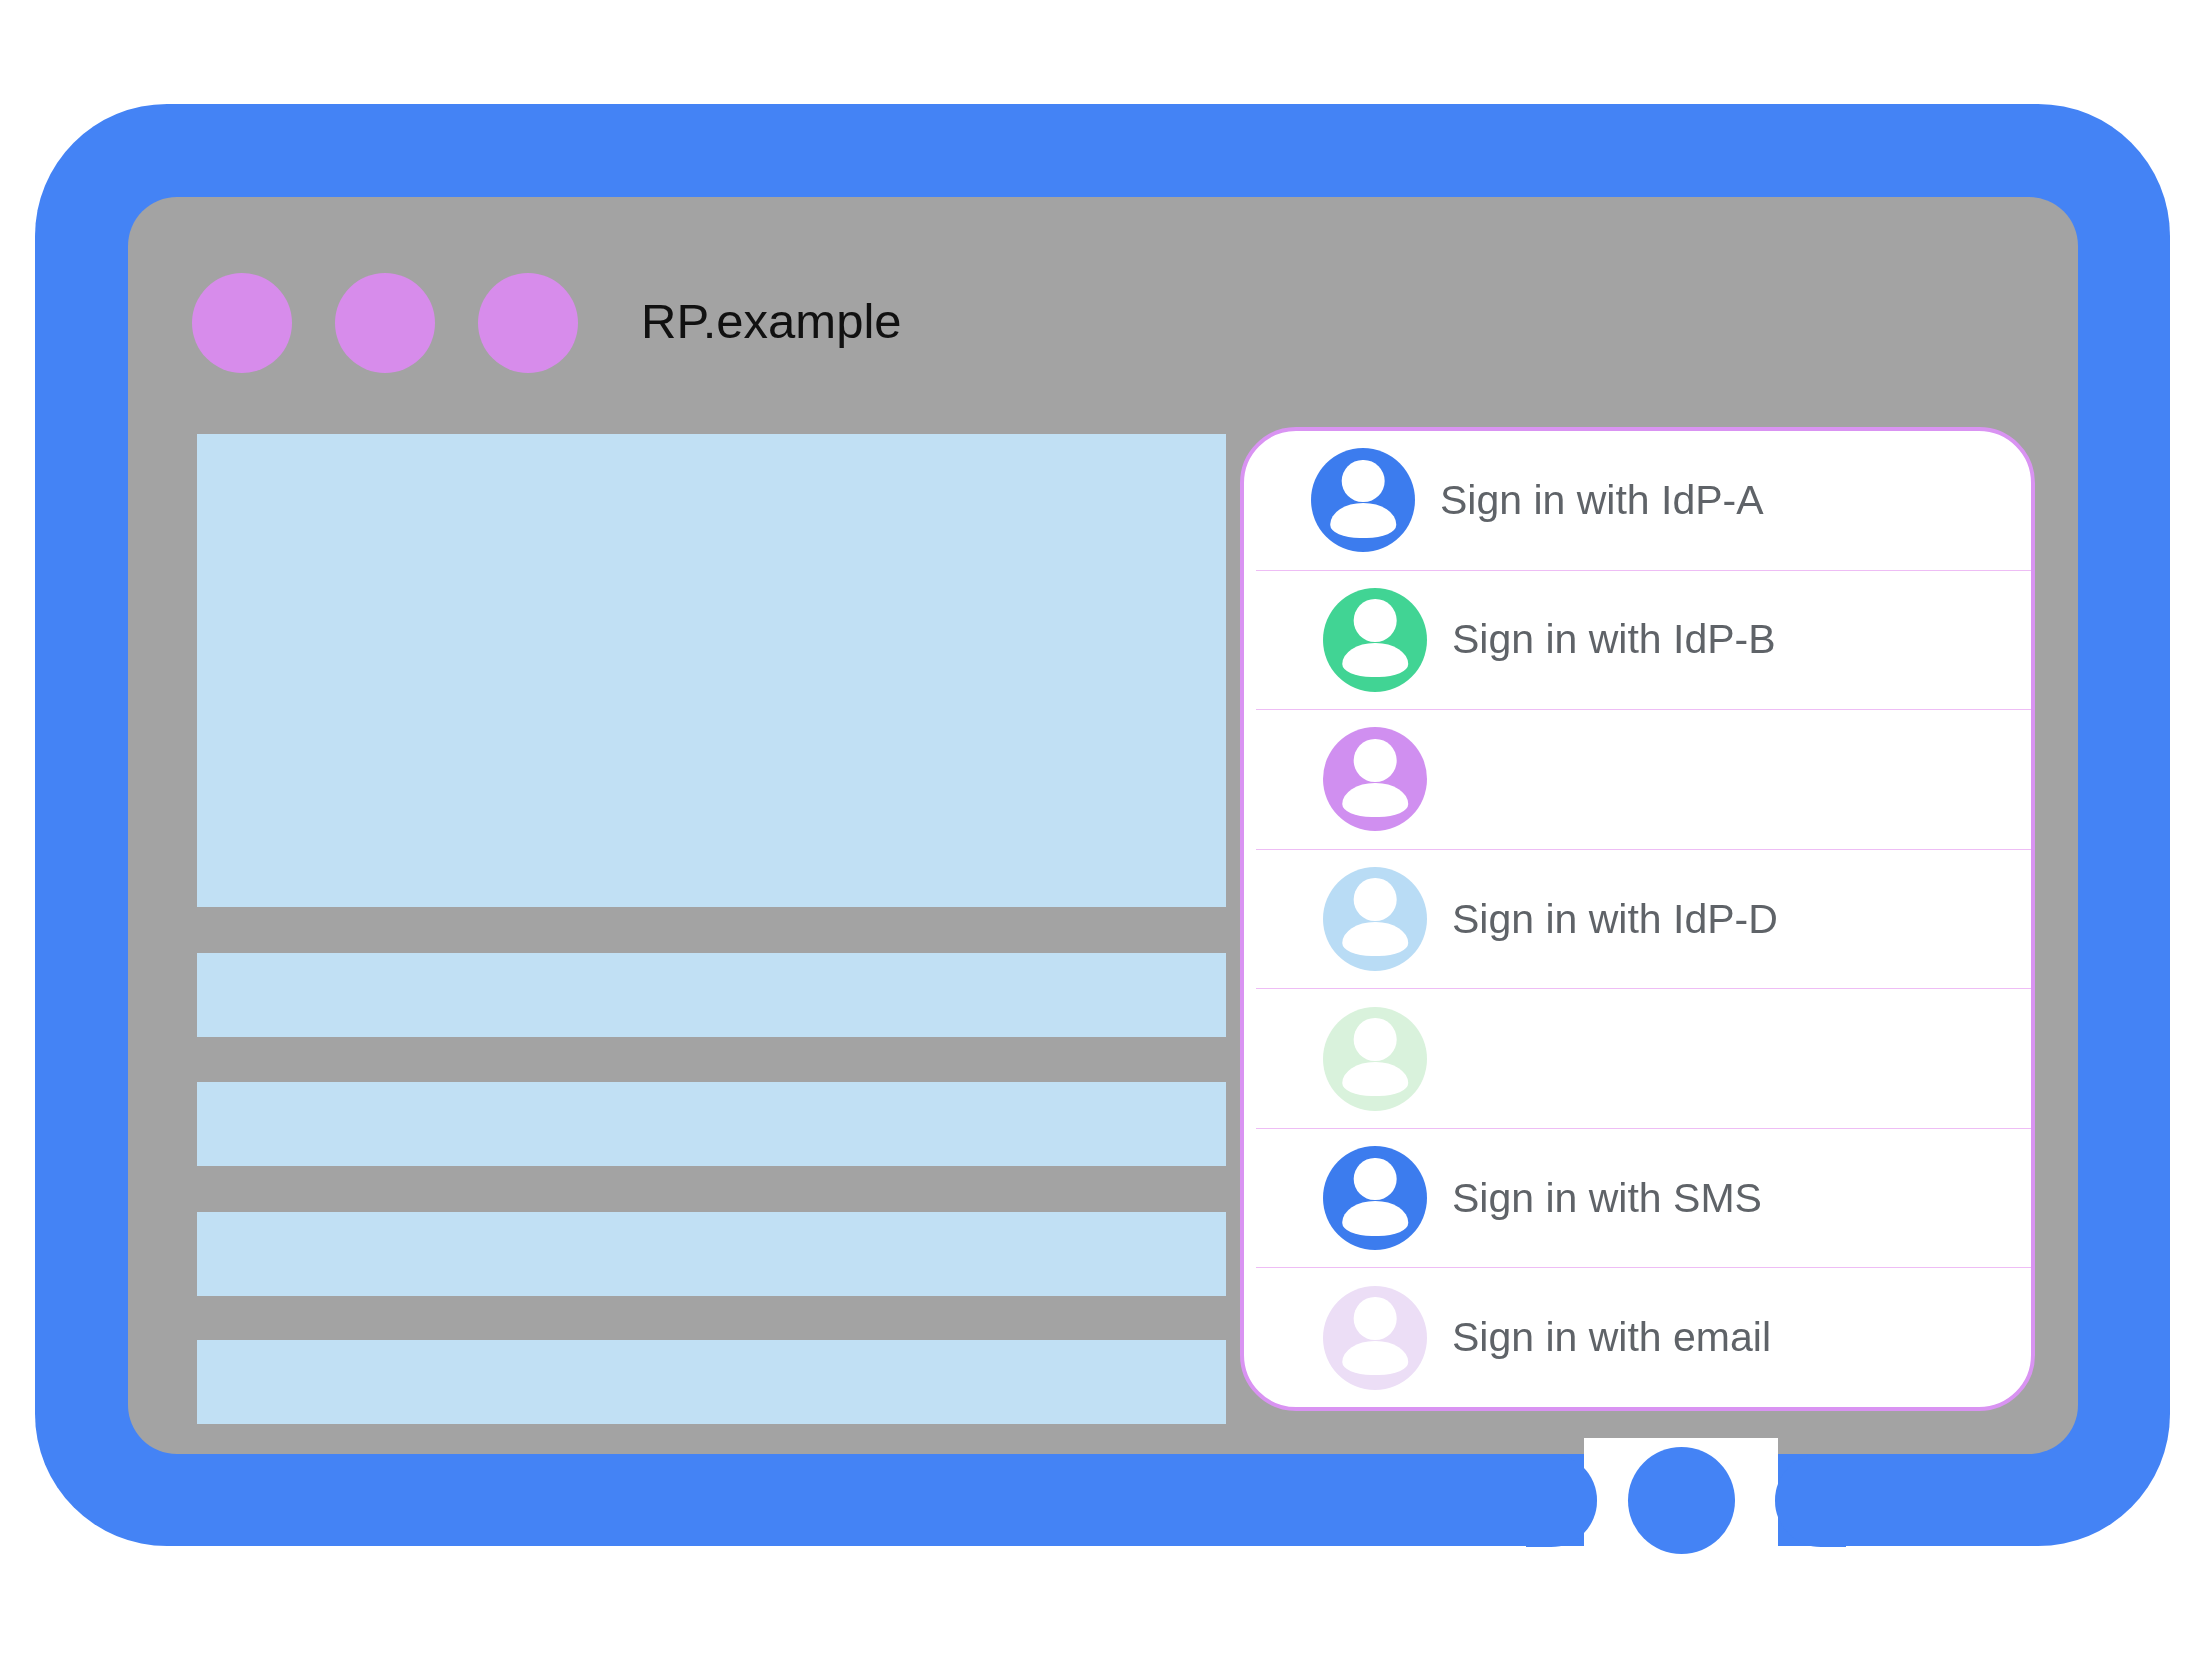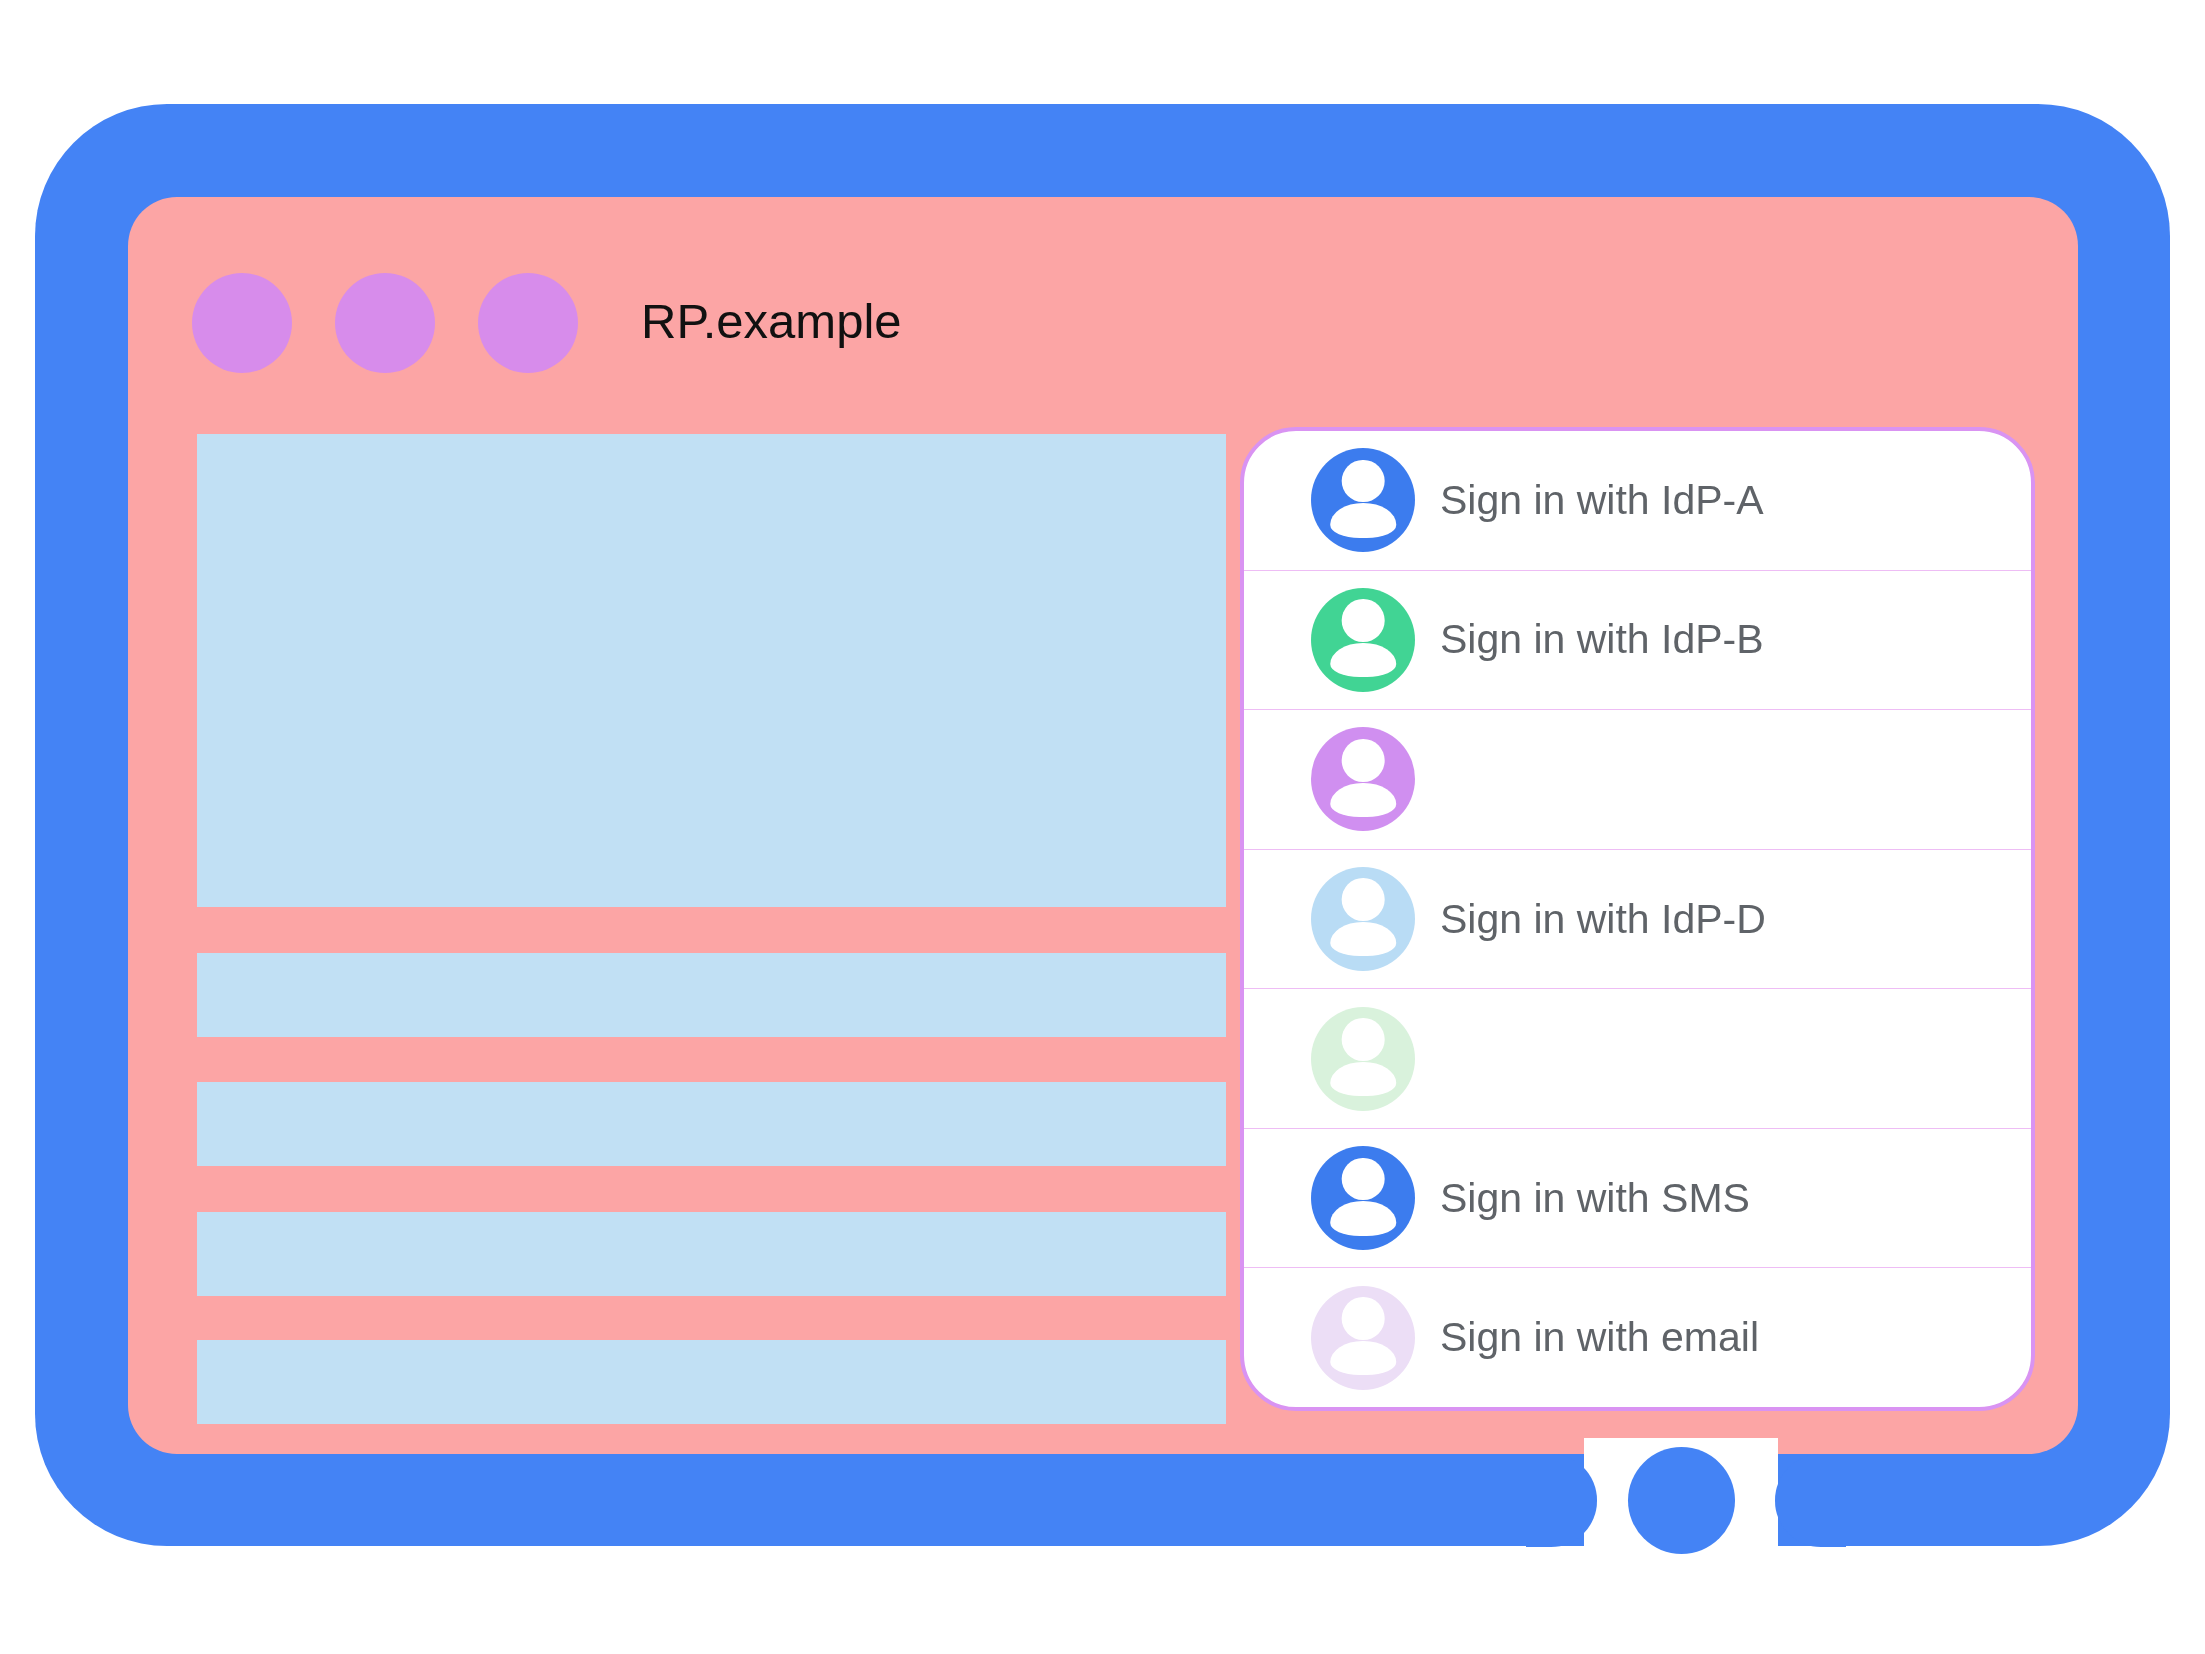--- a/index.html
+++ b/index.html
@@ -18,21 +18,21 @@
     position: absolute;
     left: 35px; top: 104px;
     width: 2135px; height: 1442px;
     background: var(--frame-blue, #4483f5);
     border-radius: 132px;
   }
   .screen {
     position: absolute;
     left: 93px; top: 93px;
     width: 1950px; height: 1257px;
-    background: #fca5a5;
+    background: #a3a3a3;
     border-radius: 49px;
   }
 
   
   .window-dots {
     position: absolute;
     left: 64px; top: 76px;
     display: flex;
     gap: 43px;
   }
@@ -86,20 +86,21 @@
     flex: 1 1 0;
     display: flex;
     align-items: center;
     padding-left: 67px;
     gap: 25px;
     box-sizing: border-box;
     cursor: pointer;
   }
   .signin-row + .signin-row {
     border-top: 1.8px solid var(--panel-divider-pink, #eebdf5);
+    margin-left: 12px;
   }
   .avatar {
     position: relative;
     width: 104px; height: 104px;
     border-radius: 50%;
     overflow: hidden;
     flex: none;
     display: block;
   }
   .avatar .avatar-head {

